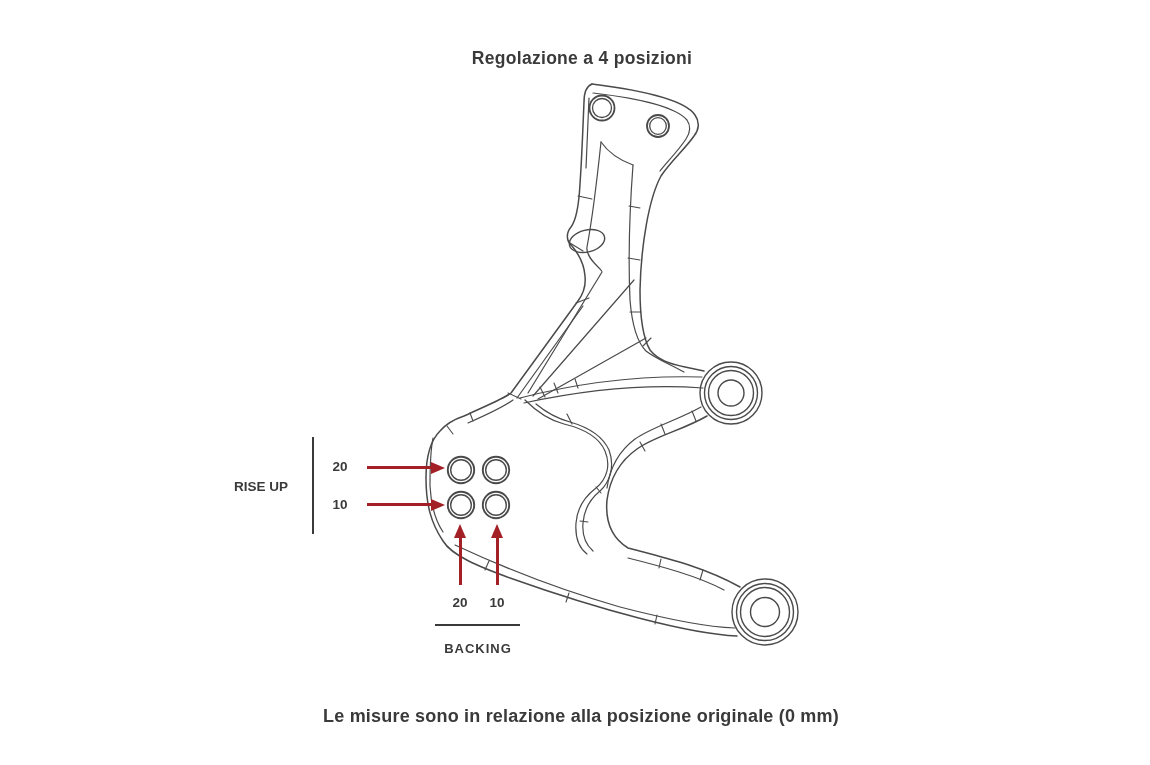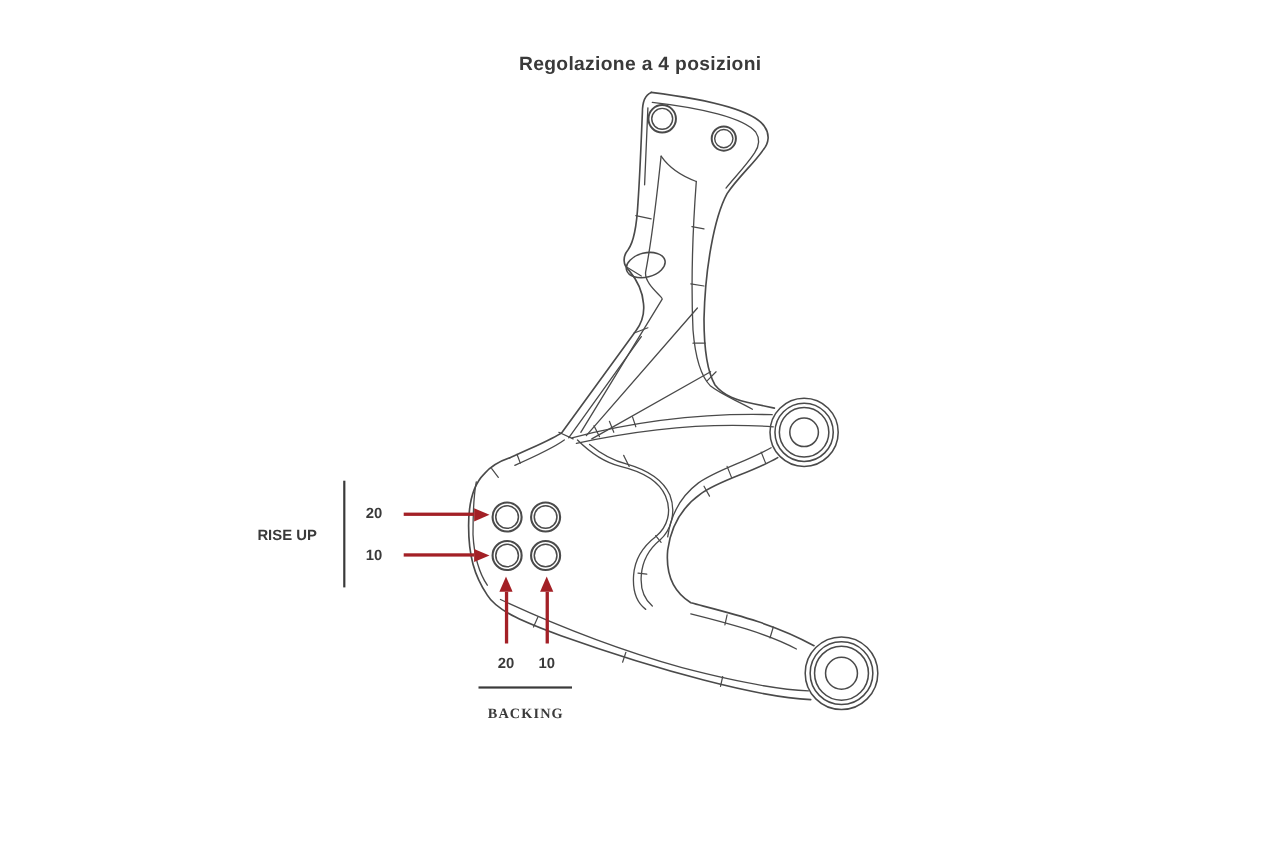--- a/index.html
+++ b/index.html
@@ -44,21 +44,21 @@
   }
   .label {
     position: absolute;
     font-size: 13.5px;
     font-weight: 700;
     color: #3a3a3a;
     white-space: nowrap;
     text-align: center;
   }
   .num { width: 24px; }
-  .backing-word { letter-spacing: 1px; font-size: 13px; width: 92px; text-align: center; font-family: Liberation Serif, serif; }
+  .backing-word { letter-spacing: 1px; font-size: 13px; width: 92px; text-align: center; }
   .divider-v { position: absolute; width: 2px; background: #3a3a3a; }
   .divider-h { position: absolute; height: 2px; background: #3a3a3a; }
   .shaft-h { position: absolute; height: 3px; background: #a32026; }
   .head-right {
     position: absolute; width: 0; height: 0;
     border-left: 14px solid #a32026;
     border-top: 6.5px solid transparent;
     border-bottom: 6.5px solid transparent;
   }
   .shaft-v { position: absolute; width: 3px; background: #a32026; }
@@ -227,14 +227,15 @@
   <div>
     <span class="shaft-v" style="left:495.5px; top:538px; height:47px;"></span>
     <span class="head-up" style="left:490.5px; top:524px;"></span>
   </div>
 
   <div class="label num" style="left:448px; top:595px;">20</div>
   <div class="label num" style="left:485px; top:595px;">10</div>
   <div class="divider-h" style="left:435px; top:624px; width:85px;"></div>
   <div class="label backing-word" style="left:432px; top:641px;">BACKING</div>
 
+  <div class="caption">Le misure sono in relazione alla posizione originale (0 mm)</div>
 
 </div>
 
 </body></html>

